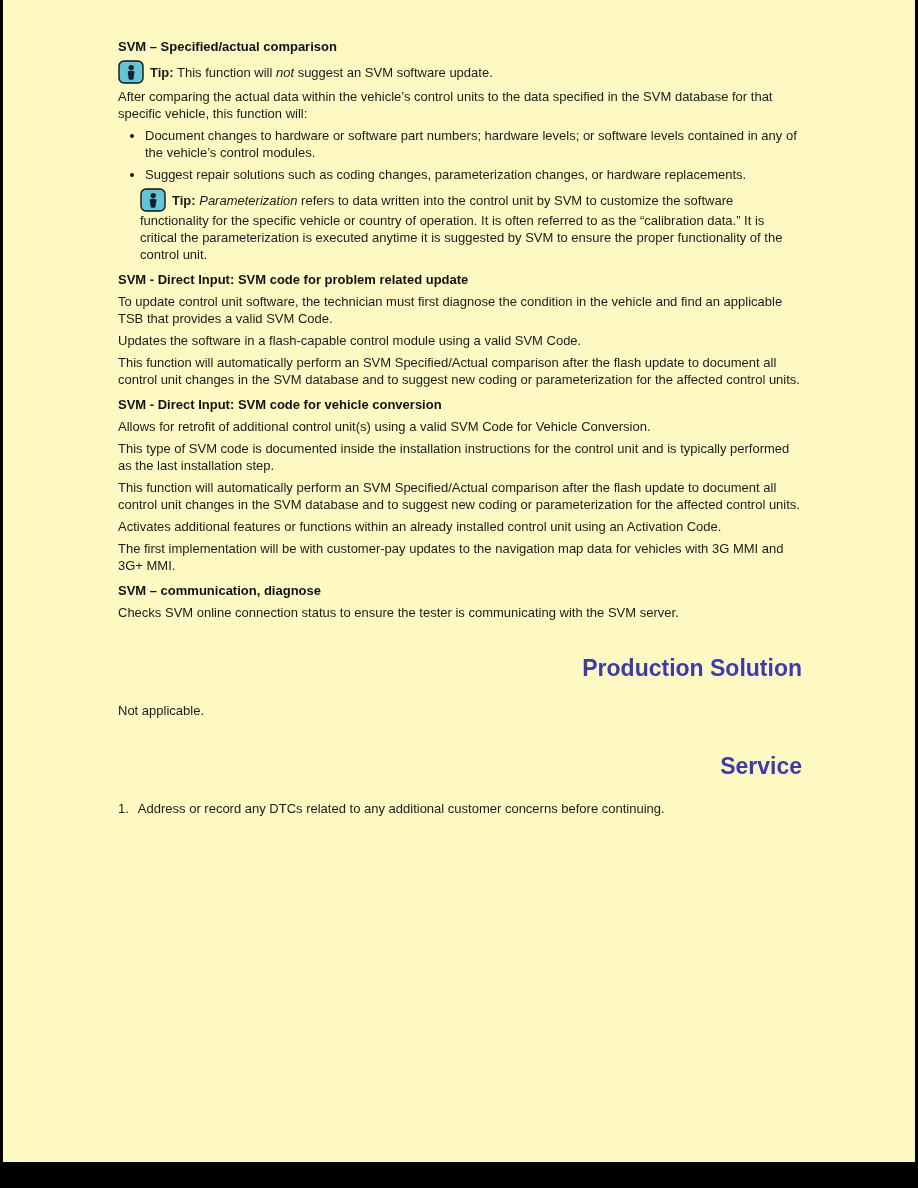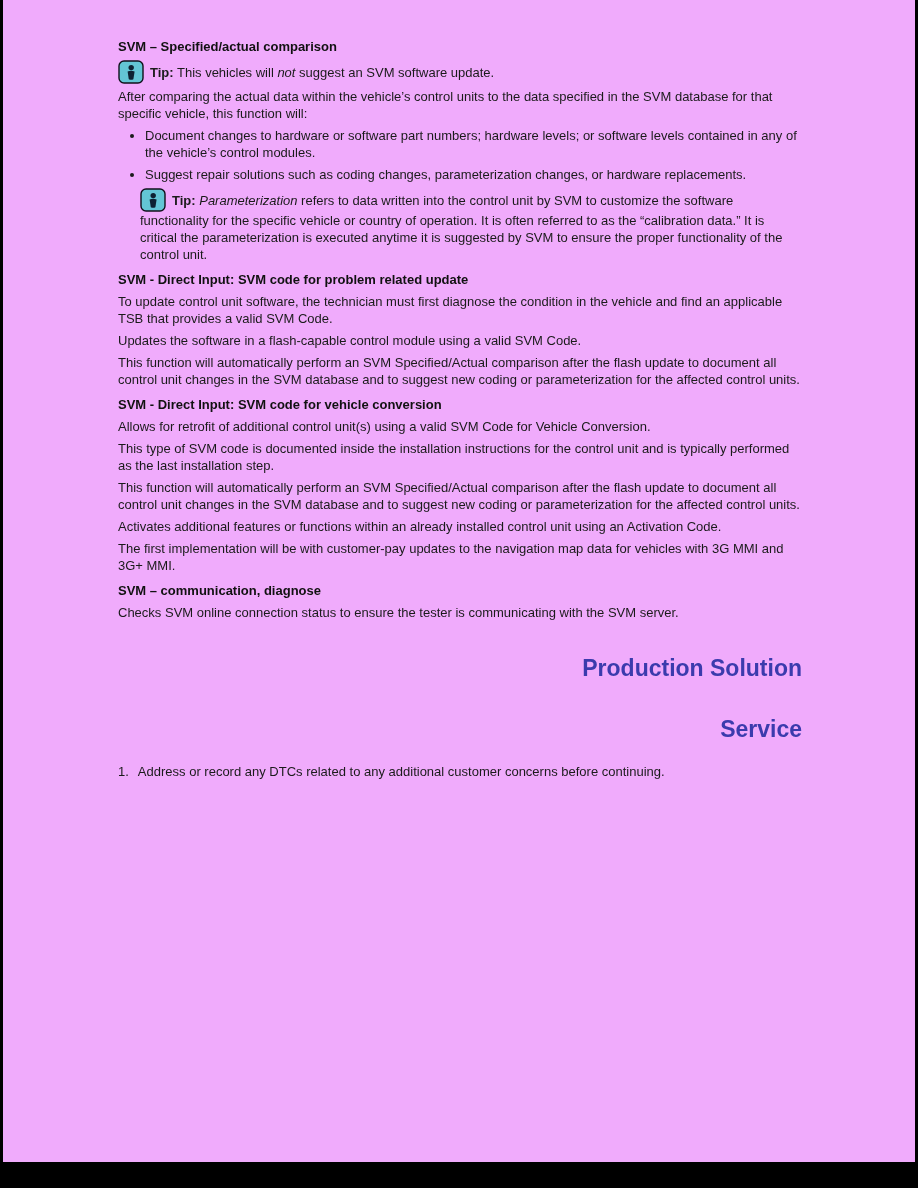--- a/index.html
+++ b/index.html
@@ -3,21 +3,21 @@
 <meta charset="utf-8">
 <style>
   * { margin:0; padding:0; box-sizing:border-box; }
   html,body { background:#ffffff; }
   body {
     width:918px; height:1188px;
     font-family:"Liberation Sans", sans-serif;
     position:relative; overflow:hidden;
   }
   .page {
-    position:relative; width:918px; height:1188px; background:#f0abfc;
+    position:relative; width:918px; height:1188px; background:#fef9c3;
   }
   .edge-left  { position:absolute; left:0; top:0; width:3px; height:1188px; background:var(--edge_color,#000); }
   .edge-right { position:absolute; right:0; top:0; width:3px; height:1188px; background:var(--edge_color,#000); }
   .edge-bottom{ position:absolute; left:0; bottom:0; width:918px; height:26px; background:var(--edge_color,#000); }
 
   .content {
     position:absolute; left:118px; top:38px; width:684px;
     color:var(--text_color,#1b1b1b);
     font-size:13px; line-height:17px;
   }
@@ -60,21 +60,21 @@
 
   <div class="content">
 
     <h3 class="head first">SVM – Specified/actual comparison</h3>
 
     <div class="tip">
       <span class="tip-icon"><svg width="26" height="24" viewBox="0 0 26 24" aria-hidden="true">
             <rect x="1" y="1" width="24" height="22" rx="5" class="tip-rect"></rect>
             <circle cx="13.2" cy="7.6" r="2.7" class="tip-glyph"></circle>
             <path d="M9.6 11.6 Q13 9.9 16.6 11.6 L15.4 19.2 Q13.1 20.4 10.8 19.2 Z" class="tip-glyph"></path>
-          </svg></span><span class="tip-label">Tip:</span><span> This vehicles will </span><span class="it">not</span><span> suggest an SVM software update.</span>
+          </svg></span><span class="tip-label">Tip:</span><span> This function will </span><span class="it">not</span><span> suggest an SVM software update.</span>
     </div>
 
     <p class="para">After comparing the actual data within the vehicle’s control units to the data specified in the SVM database for that specific vehicle, this function will:</p>
 
     <ul class="bullets">
       <li>Document changes to hardware or software part numbers; hardware levels; or software levels contained in any of the vehicle’s control modules.</li>
       <li>Suggest repair solutions such as coding changes, parameterization changes, or hardware replacements.</li>
     </ul>
 
     <div class="tip tip-indent">
@@ -95,20 +95,21 @@
     <p class="para">This type of SVM code is documented inside the installation instructions for the control unit and is typically performed as the last installation step.</p>
     <p class="para">This function will automatically perform an SVM Specified/Actual comparison after the flash update to document all control unit changes in the SVM database and to suggest new coding or parameterization for the affected control units.</p>
 
     <p class="para">Activates additional features or functions within an already installed control unit using an Activation Code.</p>
     <p class="para">The first implementation will be with customer-pay updates to the navigation map data for vehicles with 3G MMI and 3G+ MMI.</p>
 
     <h3 class="head">SVM – communication, diagnose</h3>
     <p class="para">Checks SVM online connection status to ensure the tester is communicating with the SVM server.</p>
 
     <h2 class="big-head">Production Solution</h2>
+    <p class="para">Not applicable.</p>
 
     <h2 class="big-head">Service</h2>
     <div class="service-item">
       <span class="service-num">1.</span>
       <span class="service-text">Address or record any DTCs related to any additional customer concerns before continuing.</span>
     </div>
 
   </div>
 
   <div class="edge-left"></div>

